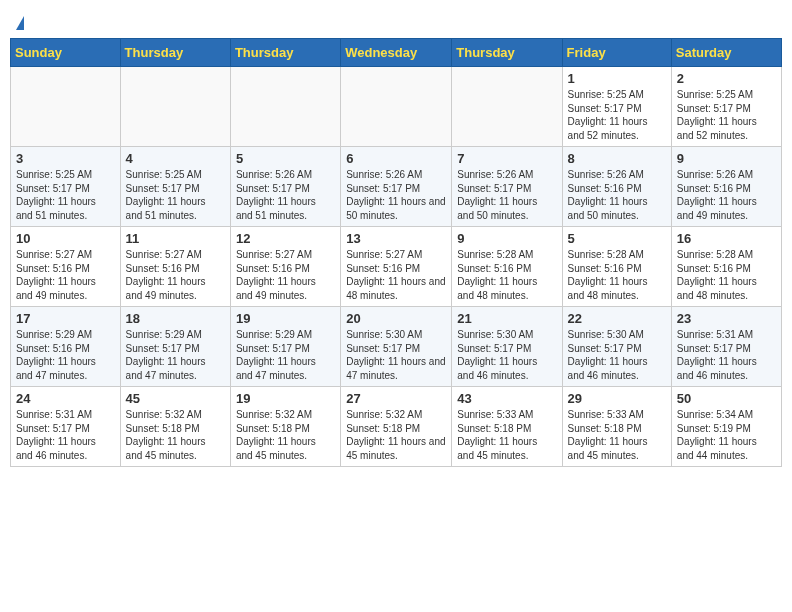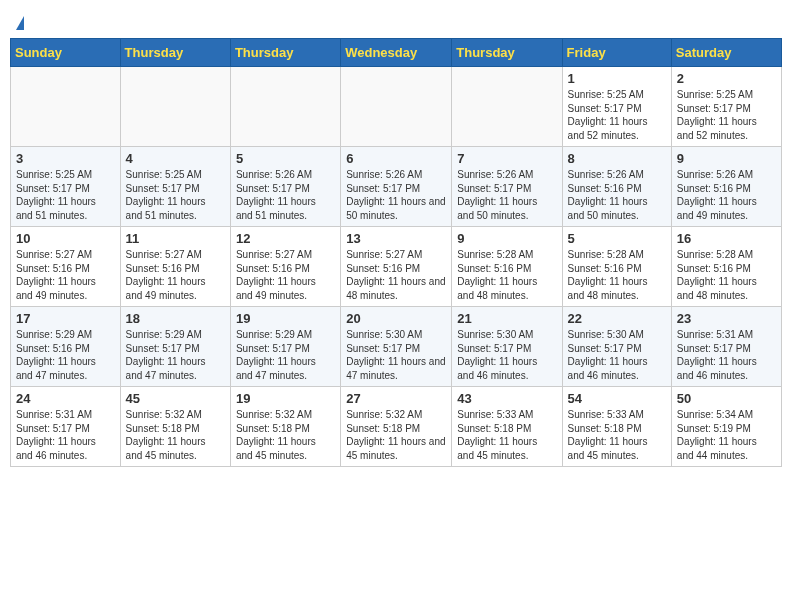--- a/index.html
+++ b/index.html
@@ -242,21 +242,21 @@
         </td>
         <td>
           <span class="day-num">27</span>
           <div class="cell-info">Sunrise: 5:32 AM<br>Sunset: 5:18 PM<br>Daylight: 11 hours and 45 minutes.</div>
         </td>
         <td>
           <span class="day-num">43</span>
           <div class="cell-info">Sunrise: 5:33 AM<br>Sunset: 5:18 PM<br>Daylight: 11 hours and 45 minutes.</div>
         </td>
         <td>
-          <span class="day-num">54</span>
+          <span class="day-num">29</span>
           <div class="cell-info">Sunrise: 5:33 AM<br>Sunset: 5:18 PM<br>Daylight: 11 hours and 45 minutes.</div>
         </td>
         <td>
           <span class="day-num">50</span>
           <div class="cell-info">Sunrise: 5:34 AM<br>Sunset: 5:19 PM<br>Daylight: 11 hours and 44 minutes.</div>
         </td>
       </tr>
     </tbody>
 </table>
 

